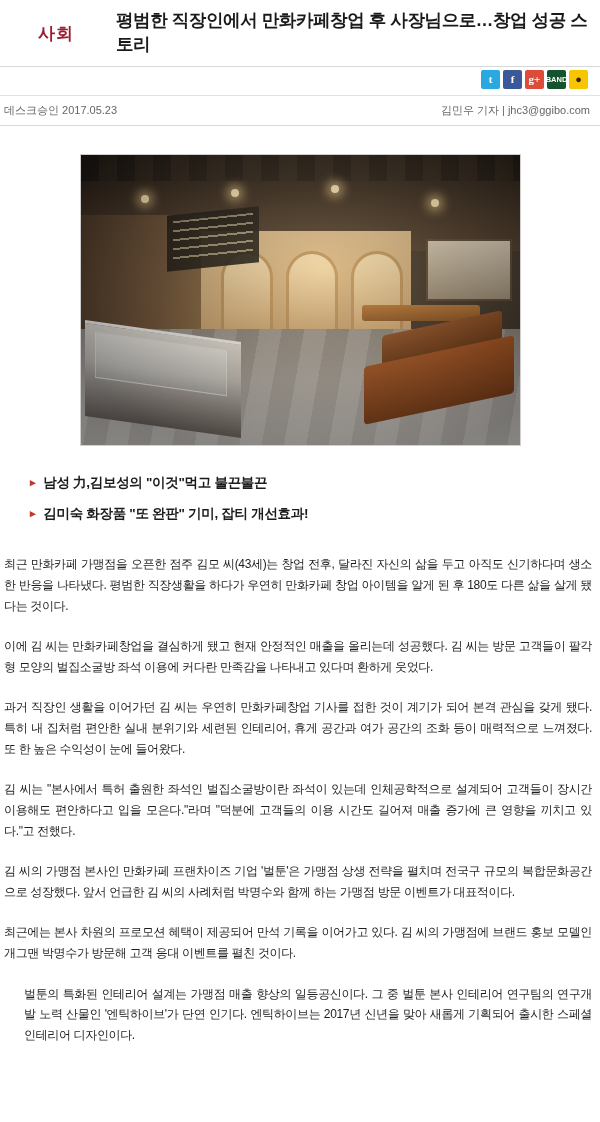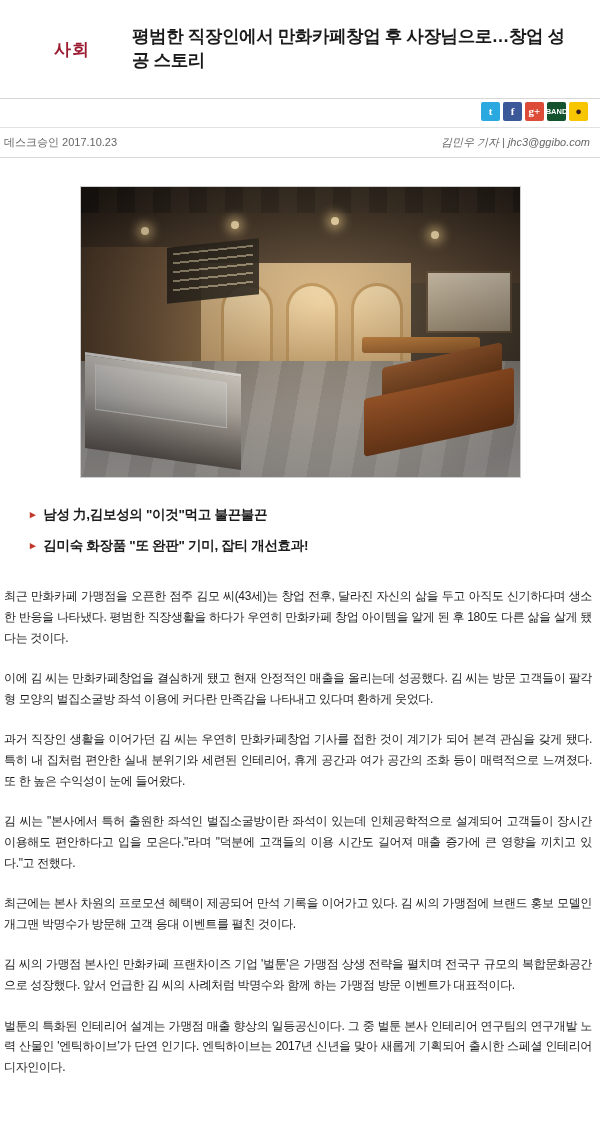--- a/index.html
+++ b/index.html
@@ -15,21 +15,21 @@
     width: 600px;
     position: relative;
     background: #fff;
   }
 
   
   .header {
     display: flex;
     align-items: stretch;
     border-bottom: 1px solid #d8d8d8;
-    padding: 16px;
+    padding: 0;
     min-height: 66px;
   }
   .cat-wrap {
     width: 112px;
     display: flex;
     align-items: center;
     justify-content: center;
     flex: none;
   }
   .category {
@@ -88,21 +88,21 @@
   .byline {
     display: flex;
     justify-content: space-between;
     align-items: center;
     font-size: 11px;
     color: #777;
     padding: 7px 10px 7px 4px;
     border-bottom: 1px solid #d9d9d9;
   }
   .byline .left { color: #666; }
-  .byline .right { color: #666; font-style: italic; }
+  .byline .right { color: #666; }
 
   
   .photo-area {
     padding: 28px 0 22px 0;
     display: flex;
     justify-content: center;
   }
   .photo {
     width: 441px;
     height: 292px;
@@ -225,21 +225,21 @@
     padding: 4px 8px 26px 4px;
   }
   .body p {
     font-size: 12px;
     line-height: 1.72;
     color: #1d1d1d;
     letter-spacing: -0.35px;
     margin: 0 0 20px 0;
     text-align: justify;
   }
-  .body p:last-child { margin-bottom: 0; }
+  .body p:last-child { margin-bottom: 0; margin-left: 20px; }
 </style>
 </head>
 <body>
 
 <div class="page">
 
   <div class="header">
     <div class="cat-wrap">
       <span class="category">사회</span>
     </div>
@@ -250,21 +250,21 @@
 
   <div class="share-row">
     <span class="sbtn tw">t</span>
     <span class="sbtn fb">f</span>
     <span class="sbtn gp">g+</span>
     <span class="sbtn band">BAND</span>
     <span class="sbtn kakao">●</span>
   </div>
 
   <div class="byline">
-    <span class="left">데스크승인 2017.10.23</span>
+    <span class="left">데스크승인 2017.05.23</span>
     <span class="right">김민우 기자 | jhc3@ggibo.com</span>
   </div>
 
   <div class="photo-area">
     <div class="photo">
       <div class="ph-ceiling"></div>
       <div class="ph-ceilbeam"></div>
       <div class="ph-leftwall"></div>
       <div class="ph-backwall"></div>
       <div class="ph-arch a1"></div>
@@ -295,18 +295,18 @@
       <span class="arrow">▸</span>
       <span>김미숙 화장품 "또 완판" 기미, 잡티 개선효과!</span>
     </div>
   </div>
 
   <div class="body">
     <p>최근 만화카페 가맹점을 오픈한 점주 김모 씨(43세)는 창업 전후, 달라진 자신의 삶을 두고 아직도 신기하다며 생소한 반응을 나타냈다. 평범한 직장생활을 하다가 우연히 만화카페 창업 아이템을 알게 된 후 180도 다른 삶을 살게 됐다는 것이다.</p>
     <p>이에 김 씨는 만화카페창업을 결심하게 됐고 현재 안정적인 매출을 올리는데 성공했다. 김 씨는 방문 고객들이 팔각형 모양의 벌집소굴방 좌석 이용에 커다란 만족감을 나타내고 있다며 환하게 웃었다.</p>
     <p>과거 직장인 생활을 이어가던 김 씨는 우연히 만화카페창업 기사를 접한 것이 계기가 되어 본격 관심을 갖게 됐다. 특히 내 집처럼 편안한 실내 분위기와 세련된 인테리어, 휴게 공간과 여가 공간의 조화 등이 매력적으로 느껴졌다. 또 한 높은 수익성이 눈에 들어왔다.</p>
     <p>김 씨는 "본사에서 특허 출원한 좌석인 벌집소굴방이란 좌석이 있는데 인체공학적으로 설계되어 고객들이 장시간 이용해도 편안하다고 입을 모은다."라며 "덕분에 고객들의 이용 시간도 길어져 매출 증가에 큰 영향을 끼치고 있다."고 전했다.</p>
+    <p>김 씨의 가맹점 본사인 만화카페 프랜차이즈 기업 '벌툰'은 가맹점 상생 전략을 펼치며 전국구 규모의 복합문화공간으로 성장했다. 앞서 언급한 김 씨의 사례처럼 박명수와 함께 하는 가맹점 방문 이벤트가 대표적이다.</p>
     <p>최근에는 본사 차원의 프로모션 혜택이 제공되어 만석 기록을 이어가고 있다. 김 씨의 가맹점에 브랜드 홍보 모델인 개그맨 박명수가 방문해 고객 응대 이벤트를 펼친 것이다.</p>
-    <p>김 씨의 가맹점 본사인 만화카페 프랜차이즈 기업 '벌툰'은 가맹점 상생 전략을 펼치며 전국구 규모의 복합문화공간으로 성장했다. 앞서 언급한 김 씨의 사례처럼 박명수와 함께 하는 가맹점 방문 이벤트가 대표적이다.</p>
     <p>벌툰의 특화된 인테리어 설계는 가맹점 매출 향상의 일등공신이다. 그 중 벌툰 본사 인테리어 연구팀의 연구개발 노력 산물인 '엔틱하이브'가 단연 인기다. 엔틱하이브는 2017년 신년을 맞아 새롭게 기획되어 출시한 스페셜 인테리어 디자인이다.</p>
   </div>
 
 </div>
 
 </body></html>

